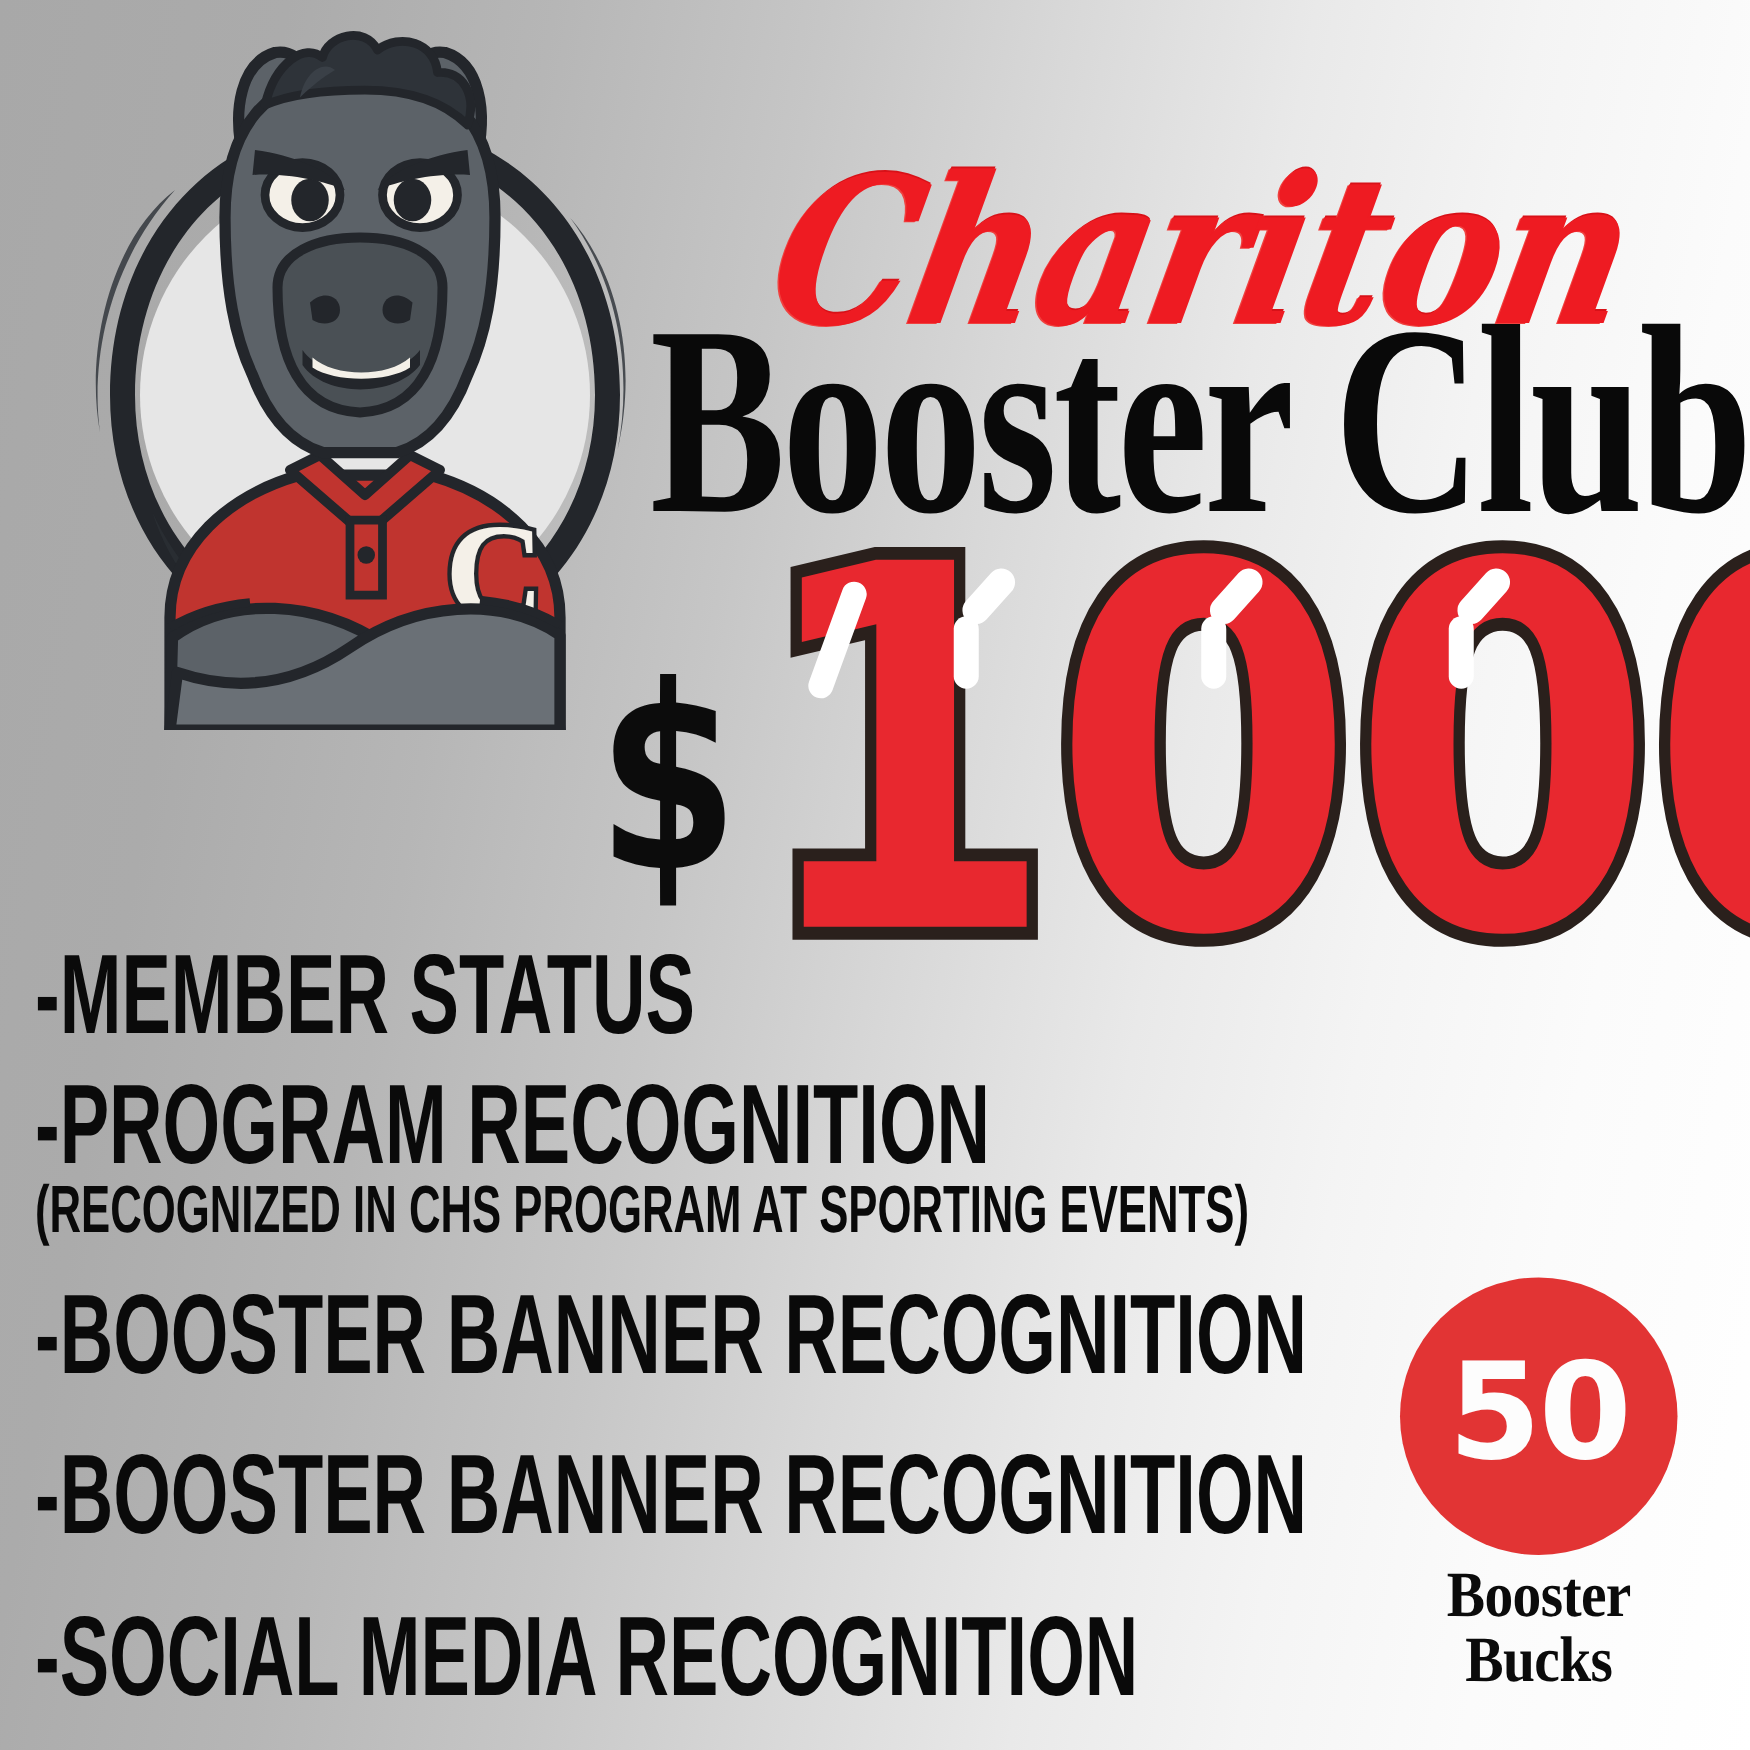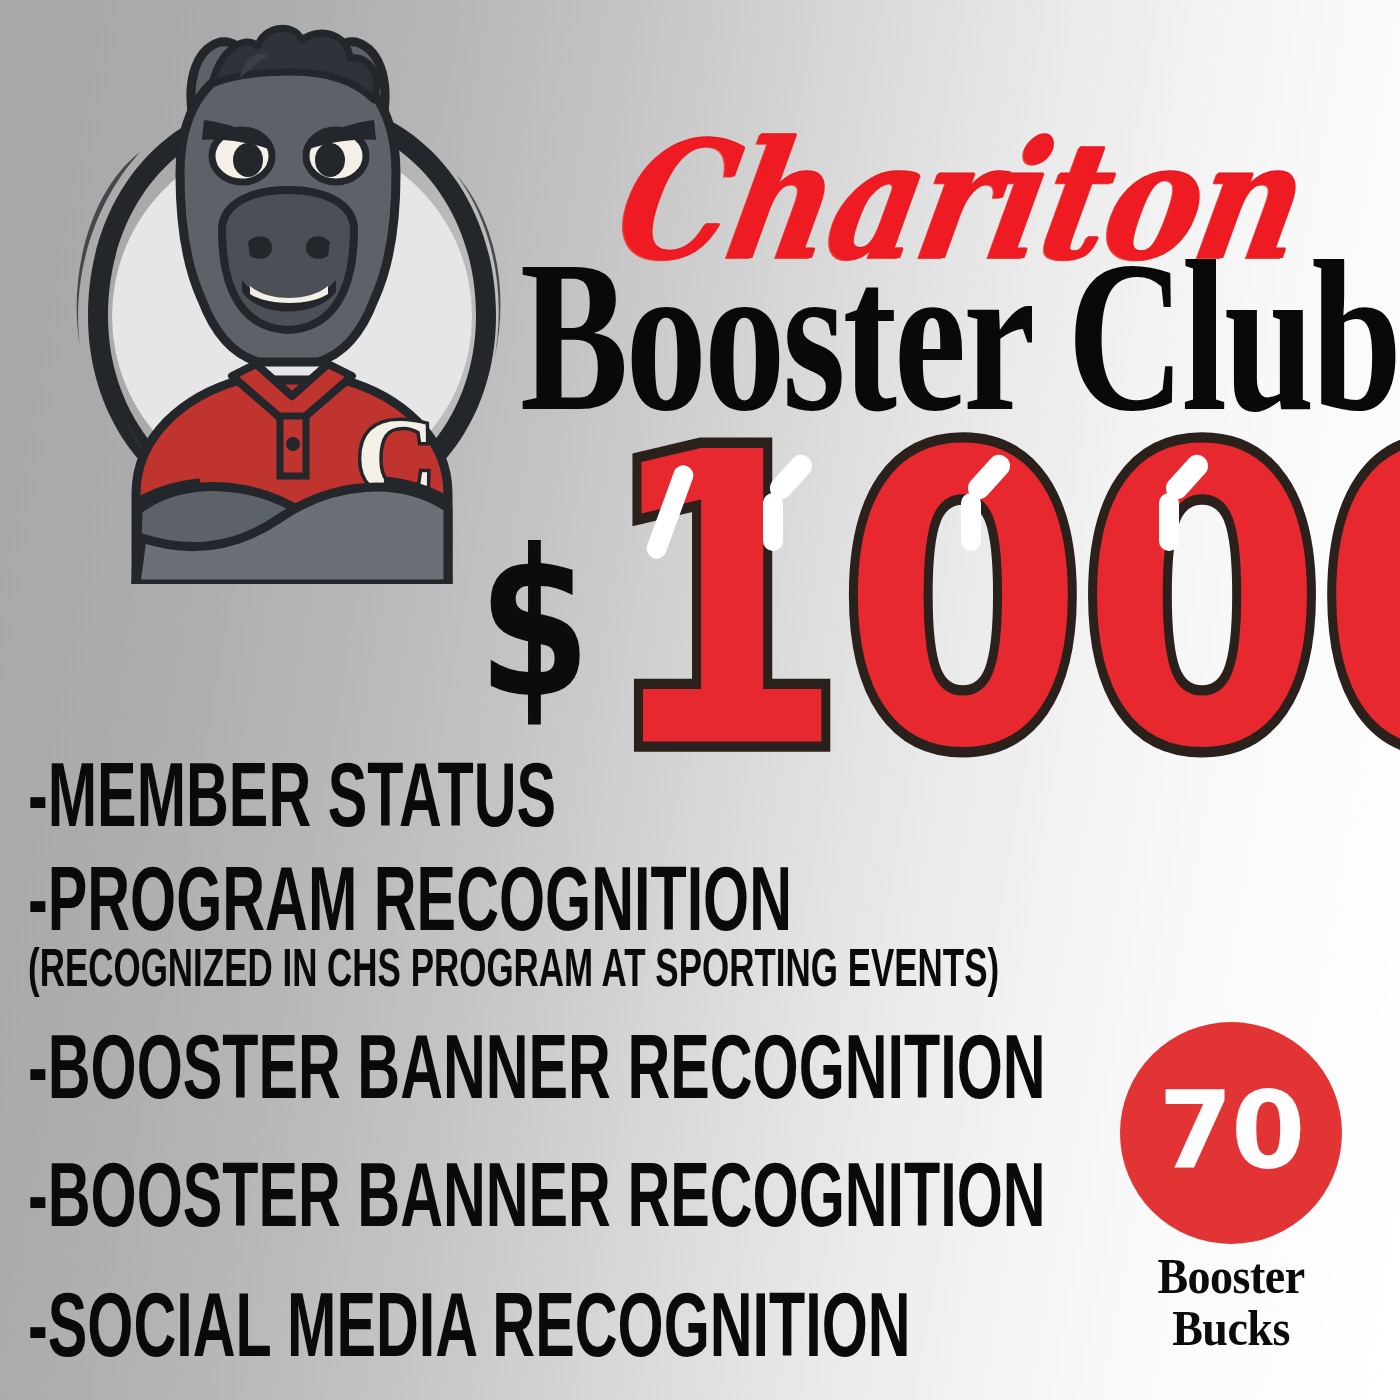--- a/index.html
+++ b/index.html
@@ -291,18 +291,18 @@
     <div class="benefit b-lg" id="b1">-MEMBER STATUS</div>
     <div class="benefit b-lg" id="b2">-PROGRAM RECOGNITION</div>
     <div class="benefit b-sm" id="b3">(RECOGNIZED IN CHS PROGRAM AT SPORTING EVENTS)</div>
     <div class="benefit b-lg" id="b4">-BOOSTER BANNER RECOGNITION</div>
     <div class="benefit b-lg" id="b5">-BOOSTER BANNER RECOGNITION</div>
     <div class="benefit b-lg" id="b6">-SOCIAL MEDIA RECOGNITION</div>
   </div>
 
   <div id="booster-bucks">
     <div id="bucks-circle">
-      <span id="bucks-value">70</span>
+      <span id="bucks-value">50</span>
     </div>
     <div id="bucks-label">Booster Bucks</div>
   </div>
 
 </div>
 
 </body></html>

